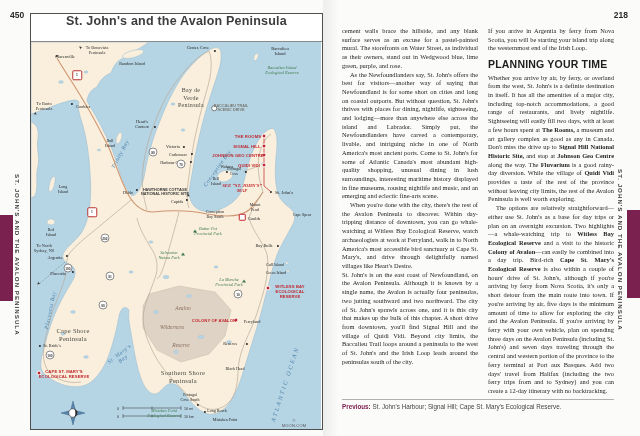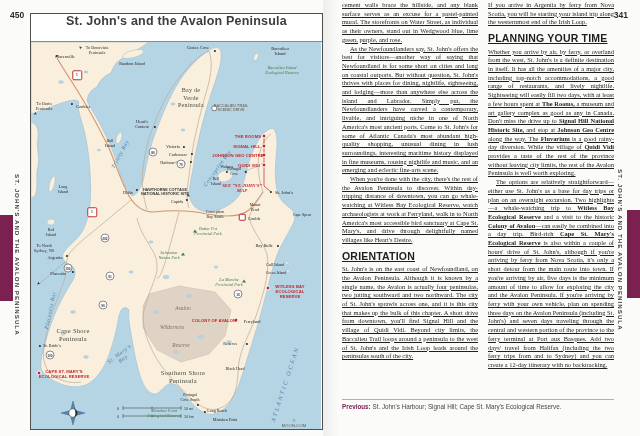--- a/index.html
+++ b/index.html
@@ -37,38 +37,38 @@
   .mk{position:absolute;z-index:2;}
   .mk.dot{width:2.2px;height:2.2px;border-radius:50%;background:#222;}
   .mk.reddot{width:3px;height:3px;border-radius:50%;background:#c1272d;border:.5px solid #fff;}
   .mk.redbox{width:4.5px;height:4.5px;border:1px solid #c1272d;border-radius:1px;background:#fff;}
   .mk.tri{width:0;height:0;border-left:2.2px solid transparent;border-right:2.2px solid transparent;border-bottom:3.8px solid #3e7b49;}
   .mk.gcirc{width:3.5px;height:3.5px;border:.8px solid #777;border-radius:50%;background:#fff;}
   .mk.arrow{font-size:4.5px;color:#333;line-height:1;}
   .shield{position:absolute;z-index:3;width:7px;height:7px;border-radius:50%;background:#fff;border:.7px solid #8a8a8a;color:#333;font:bold 3.2px "Liberation Sans",sans-serif;display:flex;align-items:center;justify-content:center;transform:translate(-50%,-50%);}
   .shield.tch{border-radius:1.5px;border:.9px solid #b33;width:7.5px;height:7.5px;}
   
-  .col{position:absolute;top:1px;font:6.4px/8.7px "Liberation Serif",serif;text-align:justify;color:#1f1f1f;text-decoration:underline;}
+  .col{position:absolute;top:27px;font:6.4px/8.7px "Liberation Serif",serif;text-align:justify;color:#1f1f1f;}
   #col1{left:342px;width:136px;}
   #col2{left:488px;width:126px;}
   .col p{margin:0;}
   .col p.ind{text-indent:8px;}
   .col h2{font:bold 10.5px "Liberation Sans",sans-serif;color:#1e1e1e;margin:5px 0 3.5px;letter-spacing:.2px;}
   .col .b{font-weight:bold;}
   .footrule{position:absolute;left:342px;top:399px;width:272px;border-top:.8px solid #b0b0b0;}
   .caption{position:absolute;left:342px;top:403px;width:272px;font:6.3px "Liberation Sans",sans-serif;color:#454545;}
   .caption .prev{color:#7b2150;font-weight:bold;}
 </style>
 </head>
 <body>
 
 <div class="pagewrap">
 
   <div class="pagenum" id="pn-left">450</div>
-  <div class="pagenum" id="pn-right">341</div>
+  <div class="pagenum" id="pn-right">218</div>
 
   <div class="gutter"></div>
 
   <div class="tabrect" id="tab-left"></div>
   <div class="tabtext" id="tabtext-left">ST. JOHN'S AND THE AVALON PENINSULA</div>
   <div class="tabrect" id="tab-right"></div>
   <div class="tabtext" id="tabtext-right">ST. JOHN'S AND THE AVALON PENINSULA</div>
 
   <div class="mapbox">
     <div class="map-title">St. John's and the Avalon Peninsula</div>
@@ -282,21 +282,20 @@
         <div class="mk arrow" style="left: 4px; top: 71px; transform: translate(-50%, -50%) rotate(160deg);">➤</div>
         <div class="mk arrow" style="left: 7px; top: 241px; transform: translate(-50%, -50%) rotate(140deg);">➤</div>
         <div class="mk arrow" style="left: 157px; top: 154px; transform: translate(-50%, -50%) rotate(25deg);">➤</div>
       </div>
   </div>
 
   <div class="col" id="col1">
       <p><span>cement walls brace the hillside, and any blank surface serves as an excuse for a pastel-painted mural. The storefronts on Water Street, as individual as their owners, stand out in Wedgwood blue, lime green, purple, and rose.</span></p>
       <p class="ind"><span>As the Newfoundlanders say, St. John's offers the best for visitors—another way of saying that Newfoundland is for some short on cities and long on coastal outports. But without question, St. John's thrives with places for dining, nightlife, sightseeing, and lodging—more than anywhere else across the island and Labrador. Simply put, the Newfoundlanders have carved a contemporary, livable, and intriguing niche in one of North America's most ancient ports. Come to St. John's for some of Atlantic Canada's most abundant high-quality shopping, unusual dining in lush surroundings, interesting maritime history displayed in fine museums, rousing nightlife and music, and an emerging and eclectic fine-arts scene.</span></p>
       <p class="ind"><span>When you're done with the city, there's the rest of the Avalon Peninsula to discover. Within day-tripping distance of downtown, you can go whale-watching at Witless Bay Ecological Reserve, watch archaeologists at work at Ferryland, walk in to North America's most accessible bird sanctuary at Cape St. Mary's, and drive through delightfully named villages like Heart's Desire.</span></p>
-      <h2>ORIENTATION</h2>
       <p><span>St. John's is on the east coast of Newfoundland, on the Avalon Peninsula. Although it is known by a single name, the Avalon is actually four peninsulas, two jutting southward and two northward. The city of St. John's sprawls across one, and it is this city that makes up the bulk of this chapter. A short drive from downtown, you'll find Signal Hill and the village of Quidi Vidi. Beyond city limits, the Baccalieu Trail loops around a peninsula to the west of St. John's and the Irish Loop leads around the peninsulas south of the city.</span></p>
     </div>
   <div class="col" id="col2">
       <p><span>If you arrive in Argentia by ferry from Nova Scotia, you will be starting your island trip along the westernmost end of the Irish Loop.</span></p>
       <h2>PLANNING YOUR TIME</h2>
       <p><span>Whether you arrive by air, by ferry, or overland from the west, St. John's is a definite destination in itself. It has all the amenities of a major city, including top-notch accommodations, a good range of restaurants, and lively nightlife. Sightseeing will easily fill two days, with at least a few hours spent at </span><span class="b">The Rooms,</span><span> a museum and art gallery complex as good as any in Canada. Don't miss the drive up to </span><span class="b">Signal Hill National Historic Site,</span><span> and stop at </span><span class="b">Johnson Geo Centre</span><span> along the way. The </span><span class="b">Fluvarium</span><span> is a good rainy-day diversion. While the village of </span><span class="b">Quidi Vidi</span><span> provides a taste of the rest of the province without leaving city limits, the rest of the Avalon Peninsula is well worth exploring.</span></p>
       <p class="ind"><span>The options are relatively straightforward—either use St. John's as a base for day trips or plan on an overnight excursion. Two highlights—a whale-watching trip to </span><span class="b">Witless Bay Ecological Reserve</span><span> and a visit to the historic </span><span class="b">Colony of Avalon</span><span>—can easily be combined into a day trip. Bird-rich </span><span class="b">Cape St. Mary's Ecological Reserve</span><span> is also within a couple of hours' drive of St. John's, although if you're arriving by ferry from Nova Scotia, it's only a short detour from the main route into town. If you're arriving by air, five days is the minimum amount of time to allow for exploring the city and the Avalon Peninsula. If you're arriving by ferry with your own vehicle, plan on spending three days on the Avalon Peninsula (including St. John's) and seven days traveling through the central and western portion of the province to the ferry terminal at Port aux Basques. Add two days' travel from Halifax (including the two ferry trips from and to Sydney) and you can create a 12-day itinerary with no backtracking.</span></p>
     </div>
 
   <div class="footrule"></div>

